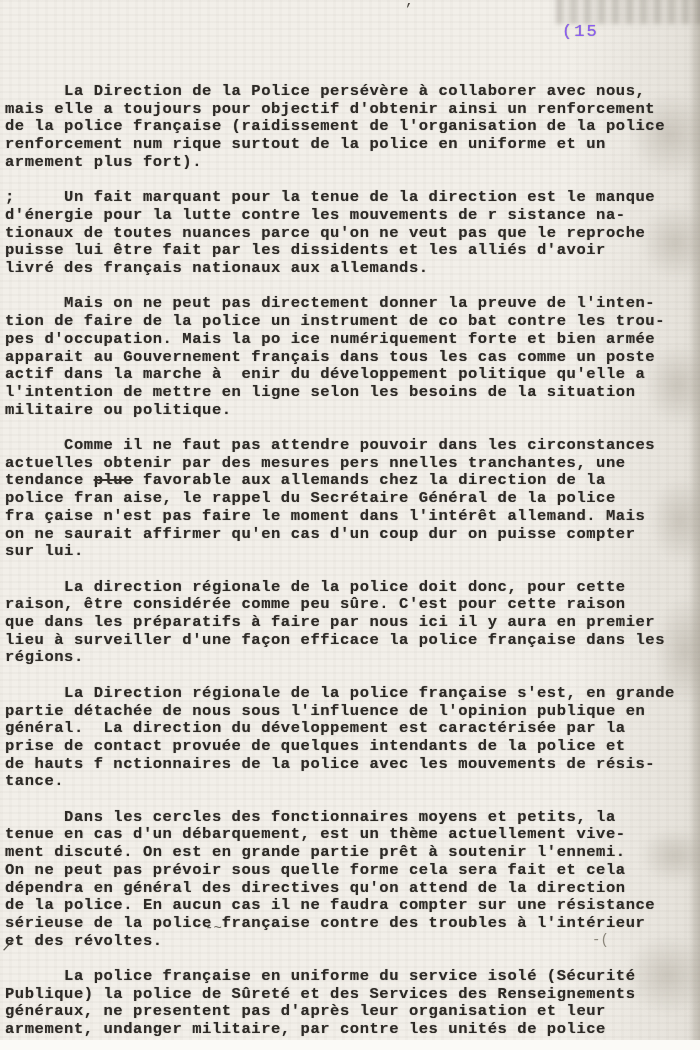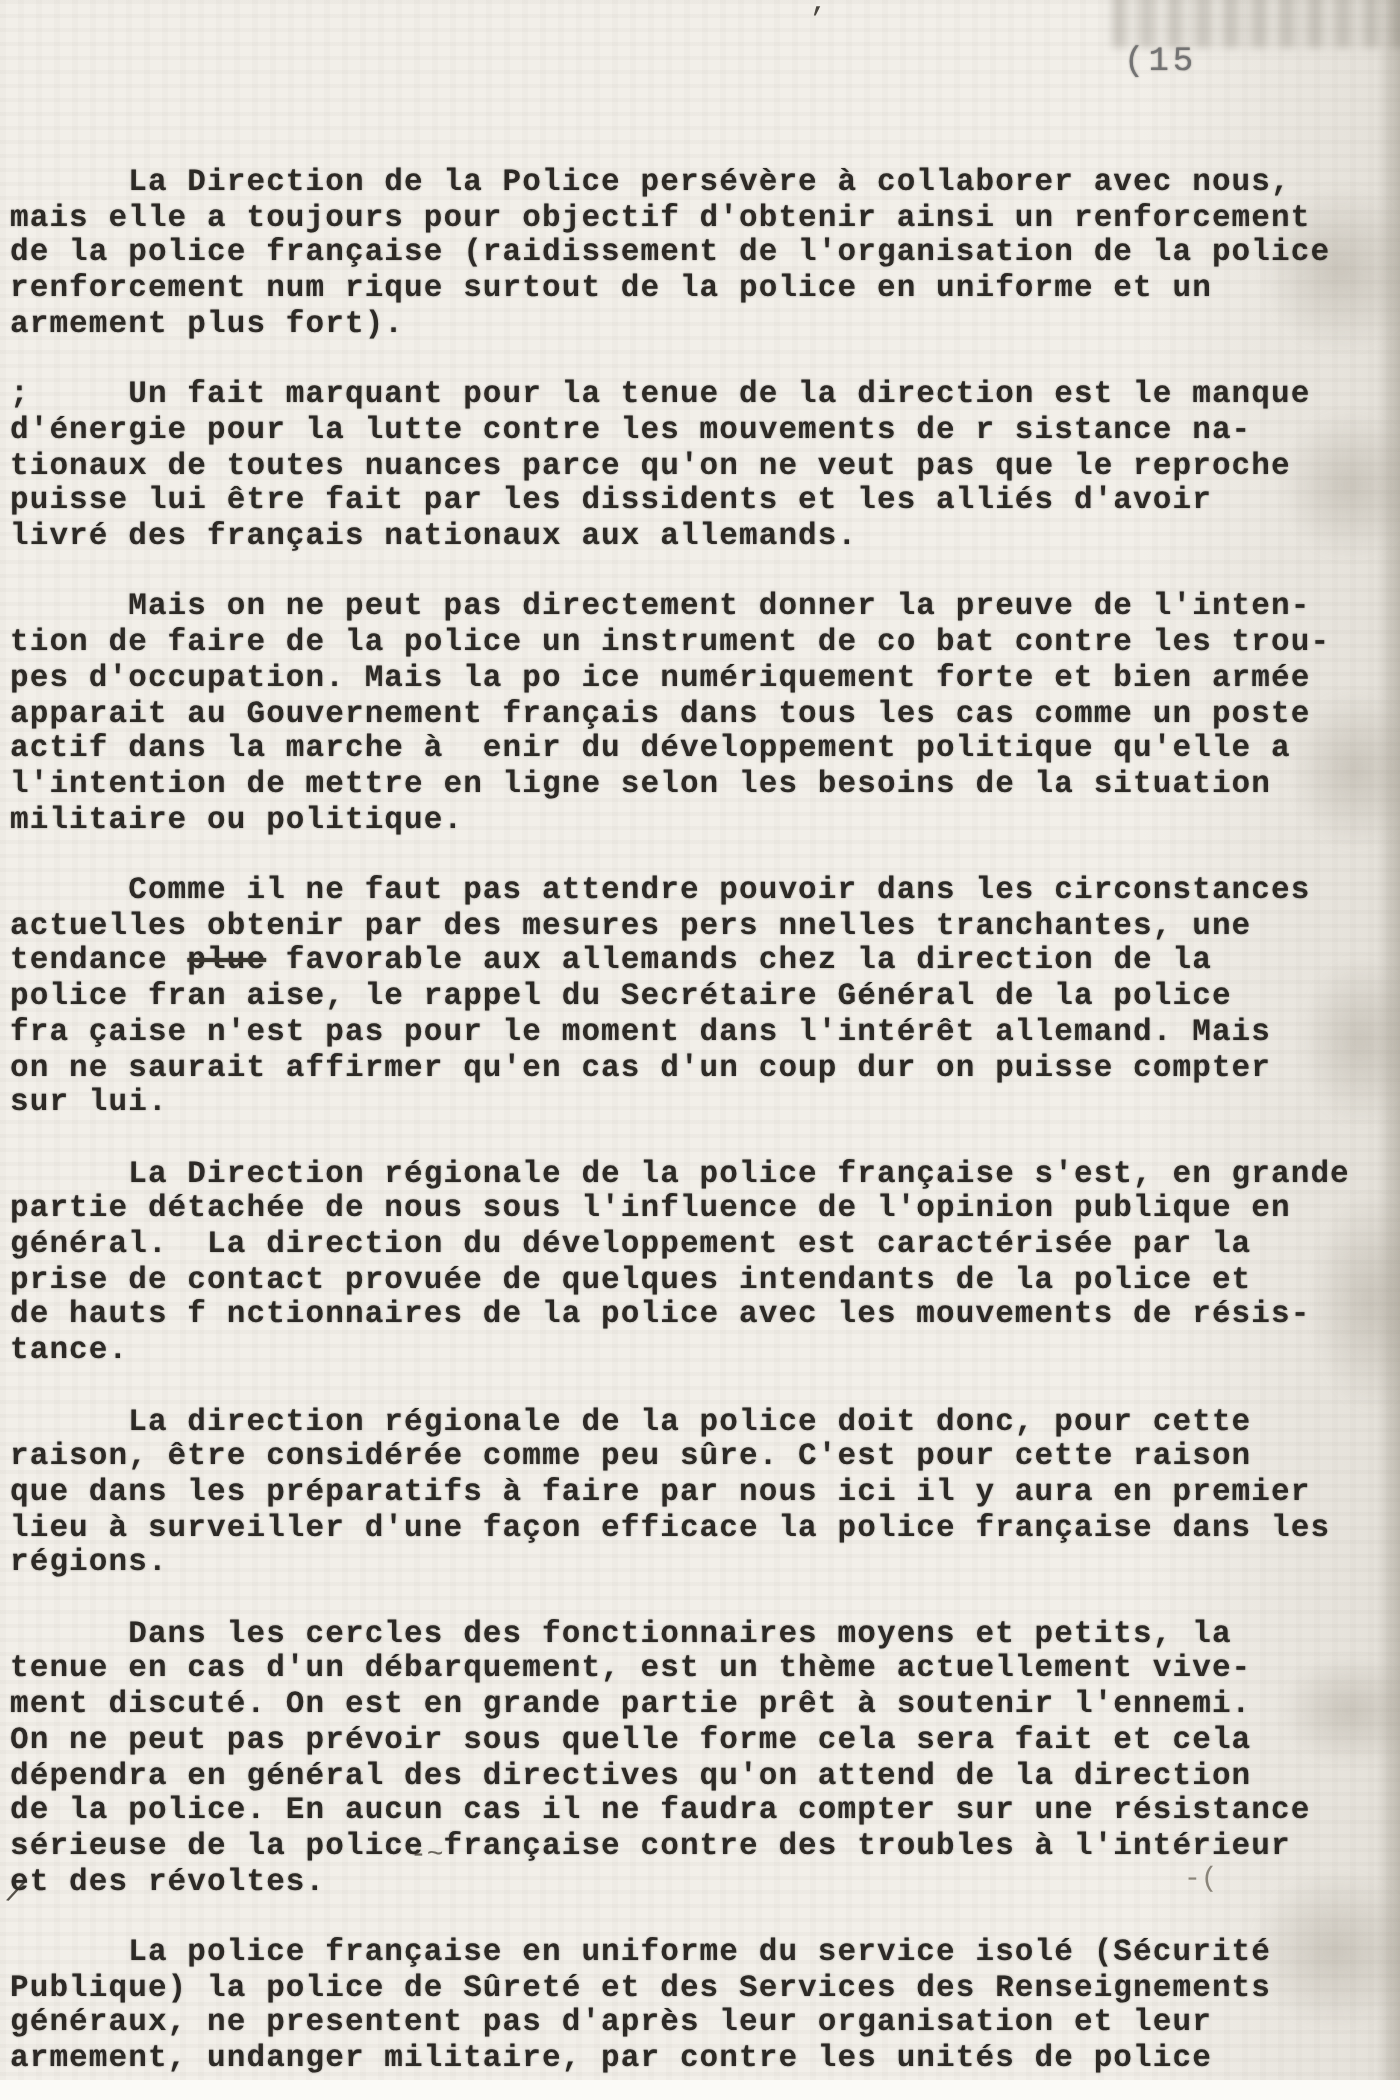--- a/index.html
+++ b/index.html
@@ -45,21 +45,21 @@
   .smudge.s6 { left: 655px; top: 596px; width: 60px; height: 110px; }
   .smudge.s7 { left: 640px; top: 828px; width: 70px; height: 55px; }
   .smudge.s8 { left: 625px; top: 935px; width: 85px; height: 80px; }
   .bottom-band {
     position: absolute; left: 0; bottom: 0; width: 100%; height: 10px; z-index: 1;
     background: #fbfaf7;
   }
   
   .pageno {
     position: absolute; top: 22px; left: 562px; z-index: 2;
-    font-size: 17px; letter-spacing: 2px; color: #737373;
+    font-size: 17px; letter-spacing: 2px; color: #8b5cf6;
     text-shadow: 0 0 1px rgba(43,40,36,.55);
     text-align: right;
   }
   .mark { position: absolute; z-index: 2; color: #4a463f; }
   .mark-top   { top: 2px;   left: 404px; font-size: 15px; }
   .mark-tilde { top: 920px; left: 205px; font-size: 14px; color: #6a655c; }
   .mark-slash { top: 939px; left: 3px;   font-size: 15px; transform: rotate(14deg); color: #56524a; }
   .mark-paren { top: 932px; left: 592px; font-size: 14px; color: #8a857a; }
   .doc-body {
     position: absolute; left: 5px; top: 83px; width: 692px; z-index: 2;
@@ -116,34 +116,34 @@
 tion de faire de la police un instrument de co bat contre les trou-
 pes d'occupation. Mais la po ice numériquement forte et bien armée
 apparait au Gouvernement français dans tous les cas comme un poste
 actif dans la marche à  enir du développement politique qu'elle a
 l'intention de mettre en ligne selon les besoins de la situation
 militaire ou politique.</p>
     <p class="para"><span>      Comme il ne faut pas attendre pouvoir dans les circonstances
 actuelles obtenir par des mesures pers nnelles tranchantes, une
 tendance </span><span class="strike">plue</span><span> favorable aux allemands chez la direction de la
 police fran aise, le rappel du Secrétaire Général de la police
-fra çaise n'est pas pour le moment dans l'intérêt allemand. Mais
+fra çaise n'est pas faire le moment dans l'intérêt allemand. Mais
 on ne saurait affirmer qu'en cas d'un coup dur on puisse compter
 sur lui.</span></p>
+    <p class="para">      La direction régionale de la police doit donc, pour cette
+raison, être considérée comme peu sûre. C'est pour cette raison
+que dans les préparatifs à faire par nous ici il y aura en premier
+lieu à surveiller d'une façon efficace la police française dans les
+régions.</p>
     <p class="para">      La Direction régionale de la police française s'est, en grande
 partie détachée de nous sous l'influence de l'opinion publique en
 général.  La direction du développement est caractérisée par la
 prise de contact provuée de quelques intendants de la police et
 de hauts f nctionnaires de la police avec les mouvements de résis-
 tance.</p>
-    <p class="para">      La direction régionale de la police doit donc, pour cette
-raison, être considérée comme peu sûre. C'est pour cette raison
-que dans les préparatifs à faire par nous ici il y aura en premier
-lieu à surveiller d'une façon efficace la police française dans les
-régions.</p>
     <p class="para">      Dans les cercles des fonctionnaires moyens et petits, la
 tenue en cas d'un débarquement, est un thème actuellement vive-
 ment discuté. On est en grande partie prêt à soutenir l'ennemi.
 On ne peut pas prévoir sous quelle forme cela sera fait et cela
 dépendra en général des directives qu'on attend de la direction
 de la police. En aucun cas il ne faudra compter sur une résistance
 sérieuse de la police française contre des troubles à l'intérieur
 et des révoltes.</p>
     <p class="para">      La police française en uniforme du service isolé (Sécurité
 Publique) la police de Sûreté et des Services des Renseignements

